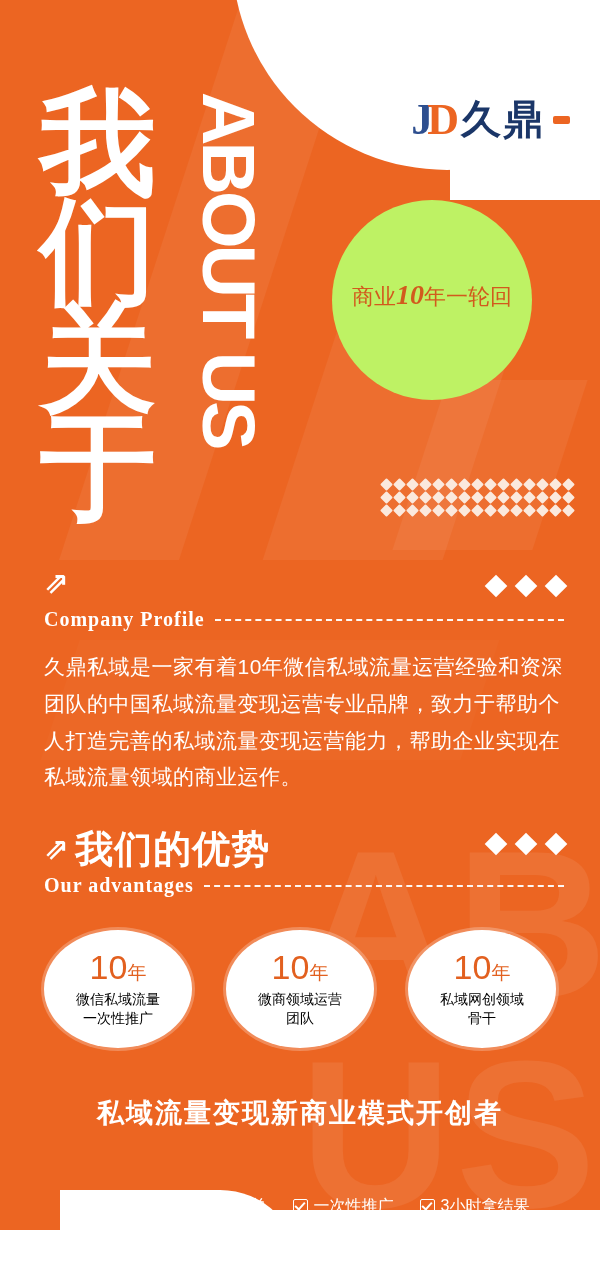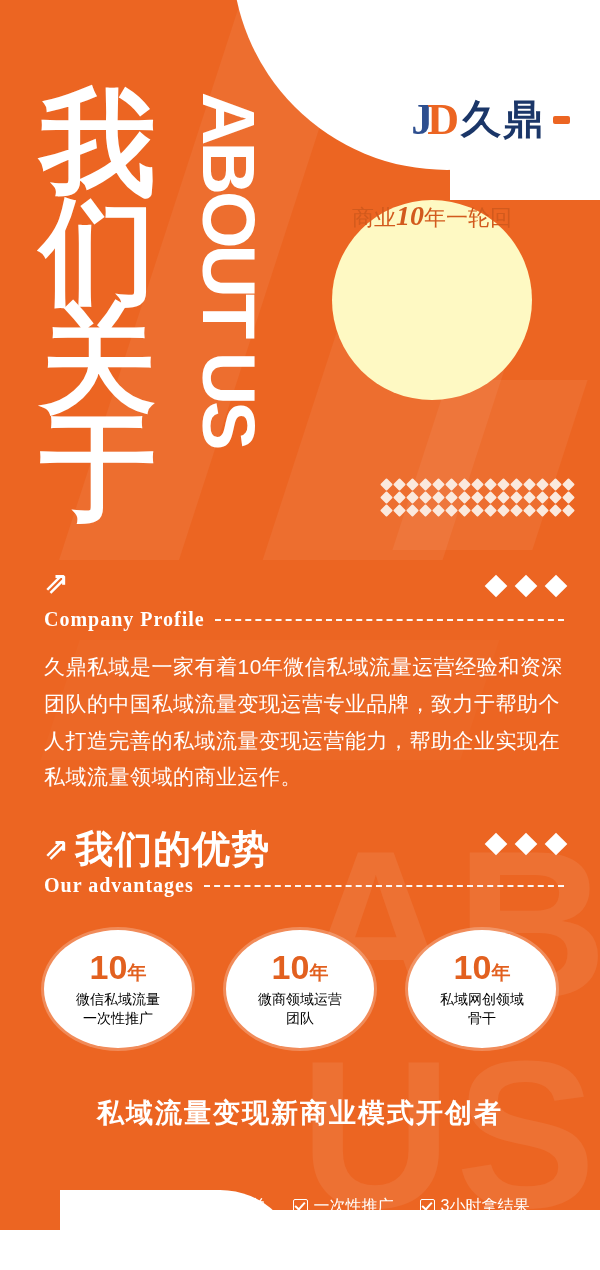--- a/index.html
+++ b/index.html
@@ -59,22 +59,22 @@
   }
   .hero-en{
     position:absolute;left:196px;top:92px;
     writing-mode:vertical-rl;
     font-size:74px;font-weight:bold;color:#fff;letter-spacing:-4px;
     line-height:0.88;
   }
   
   .circle-badge{
     position:absolute;left:332px;top:200px;width:200px;height:200px;border-radius:50%;
-    background:#fef9c3;display:flex;flex-direction:column;align-items:center;
-    justify-content:space-between;color:#d25a1d;
+    background:#bef264;display:flex;flex-direction:column;align-items:center;
+    justify-content:center;color:#d25a1d;
   }
   .circle-badge .cn{
     font-size:22px;font-family:"Liberation Serif",serif;margin-bottom:10px;
   }
   .circle-badge .cn b{font-size:28px;font-style:italic;}
   .circle-badge .en{
     font-size:15px;font-family:"Liberation Serif",serif;text-align:center;line-height:1.3;
   }
   
   .dotgrid{position:absolute;left:380px;top:478px;}
@@ -114,21 +114,21 @@
   .adv-row{
     position:absolute;left:44px;top:930px;width:512px;display:flex;
     justify-content:space-between;
   }
   .adv{
     width:148px;height:118px;border-radius:50%;
     background:#fff;color:#e2601f;display:flex;flex-direction:column;
     align-items:center;justify-content:center;text-align:center;
     box-shadow:0 0 0 3px rgba(255,255,255,.25);
   }
-  .adv .num{font-size:34px;font-weight:bold;line-height:1;margin-bottom:6px;}
+  .adv .num{font-size:34px;font-weight:normal;line-height:1;margin-bottom:6px;}
   .adv .num small{font-size:19px;}
   .adv .desc{font-size:14px;line-height:1.35;color:#000000;}
   
   .slogan{
     position:absolute;left:0;top:1095px;width:600px;text-align:center;
     color:#fff;font-size:27px;font-weight:bold;letter-spacing:2px;
   }
   
   .checks{
     position:absolute;left:0;top:1160px;width:600px;display:flex;

